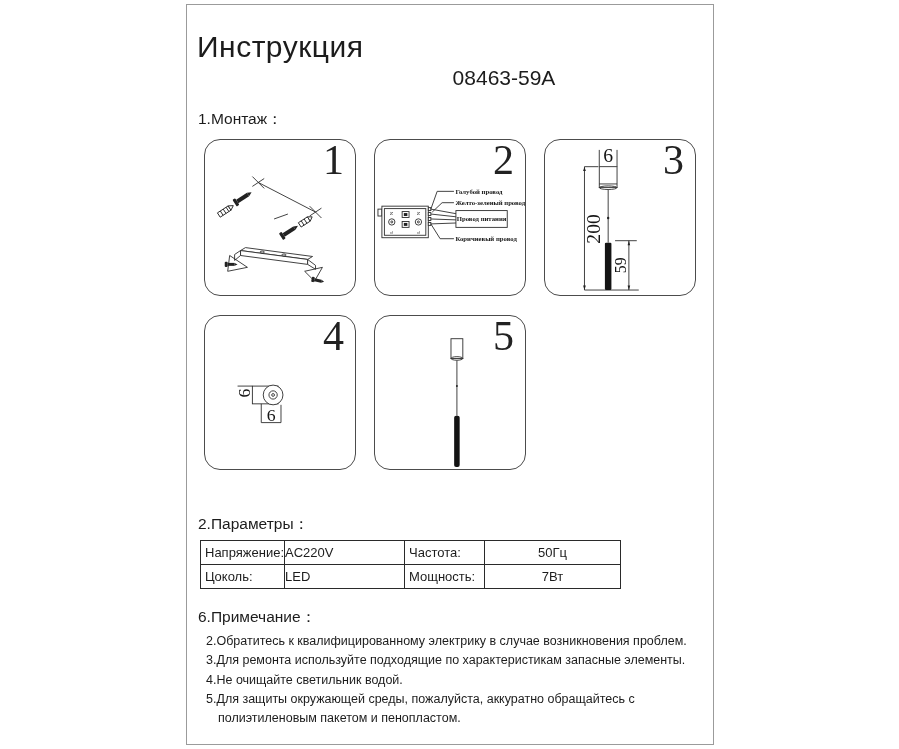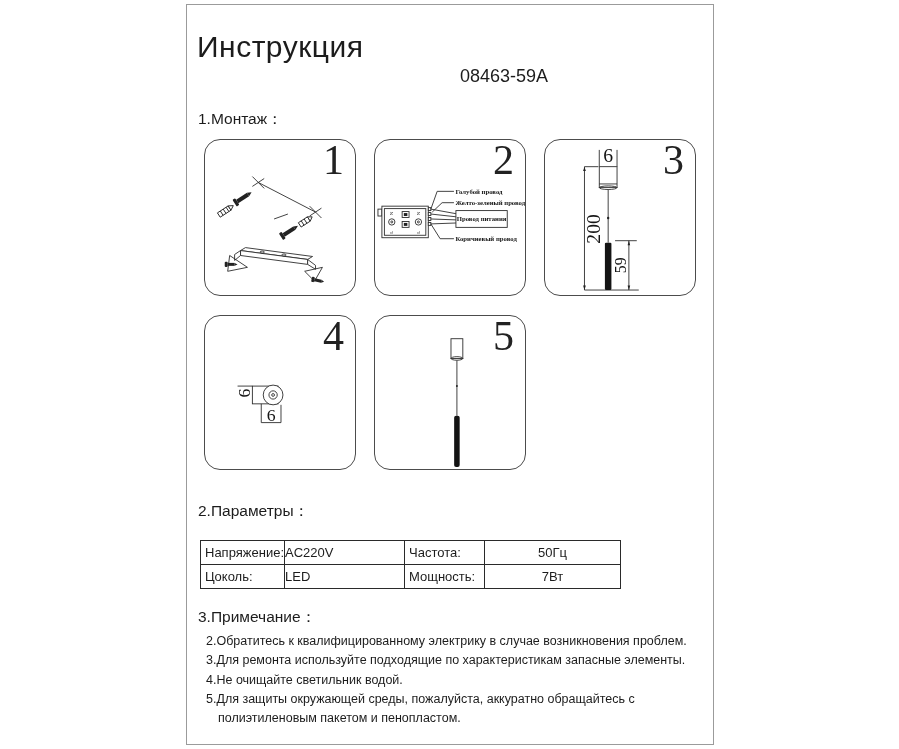--- a/index.html
+++ b/index.html
@@ -6,25 +6,25 @@
   html,body { width:899px; height:749px; background:#ffffff; overflow:hidden; }
   body { font-family:"Liberation Sans", sans-serif; color:#1c1c1c; position:relative; }
 
   .page {
     position:absolute; left:186px; top:4px; width:528px; height:741px;
     background:#fff; border:1px solid #9b9b9b;
   }
 
   .doc-title { margin-top:26px; text-align:left; padding-left:10px;
                font-size:30px; line-height:1.05; letter-spacing:0.5px; }
-  .doc-model { text-align:center; padding-left:108px; font-size:18px; margin-top:3px; }
+  .doc-model { text-align:center; padding-left:108px; font-size:21px; margin-top:3px; }
 
   .sec-heading { position:absolute; left:11px; font-size:15.5px; }
   #sec1 { top:104px; }
-  #sec2 { top:496px; }
+  #sec2 { top:509px; }
   #sec3 { top:602px; }
 
   .panel { position:absolute; width:152px; height:157px;
            border:1px solid #4c4c4c; border-radius:16px; background:#fff; }
   #panel1 { left:17px;  top:134px; }
   #panel2 { left:187px; top:134px; }
   #panel3 { left:357px; top:134px; }
   #panel4 { left:17px;  top:310px; height:155px; }
   #panel5 { left:187px; top:310px; height:155px; }
 
@@ -225,21 +225,21 @@
     </tr>
     <tr>
       <td class="c0">Цоколь:</td>
       <td class="c1">LED</td>
       <td class="c2">Мощность:</td>
       <td class="c3">7Вт</td>
     </tr>
   </tbody>
     </table>
 
-  <div class="sec-heading" id="sec3">3.Примечание：</div>
+  <div class="sec-heading" id="sec3">6.Примечание：</div>
 
   <div class="notes">
     <div class="note-line">2.Обратитесь к квалифицированному электрику в случае возникновения проблем.</div>
     <div class="note-line">3.Для ремонта используйте подходящие по характеристикам запасные элементы.</div>
     <div class="note-line">4.Не очищайте светильник водой.</div>
     <div class="note-line">5.Для защиты окружающей среды, пожалуйста, аккуратно обращайтесь с</div>
     <div class="note-line cont">полиэтиленовым пакетом и пенопластом.</div>
   </div>
 
 </div>

